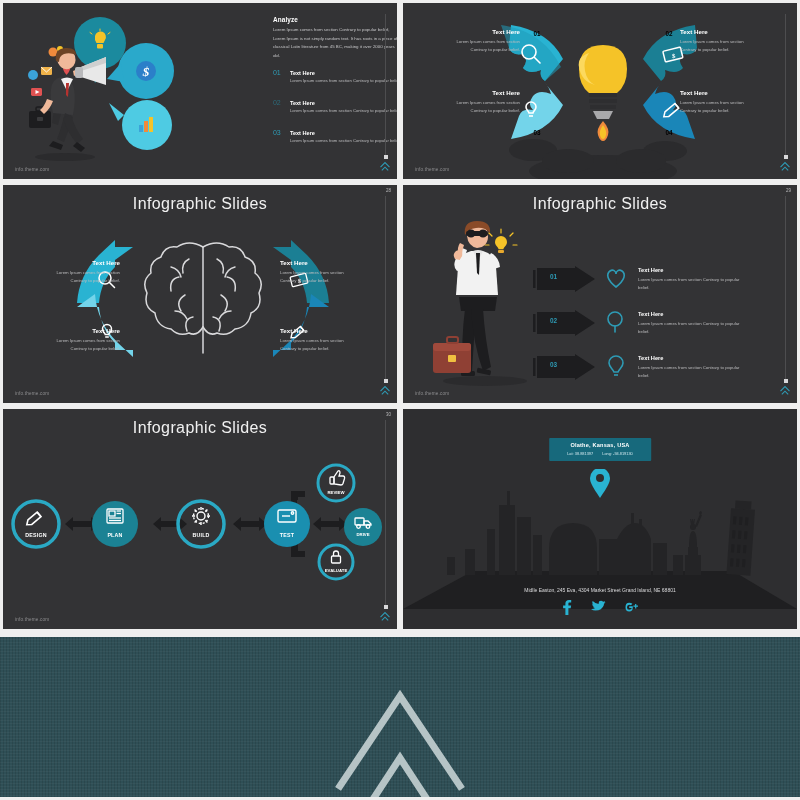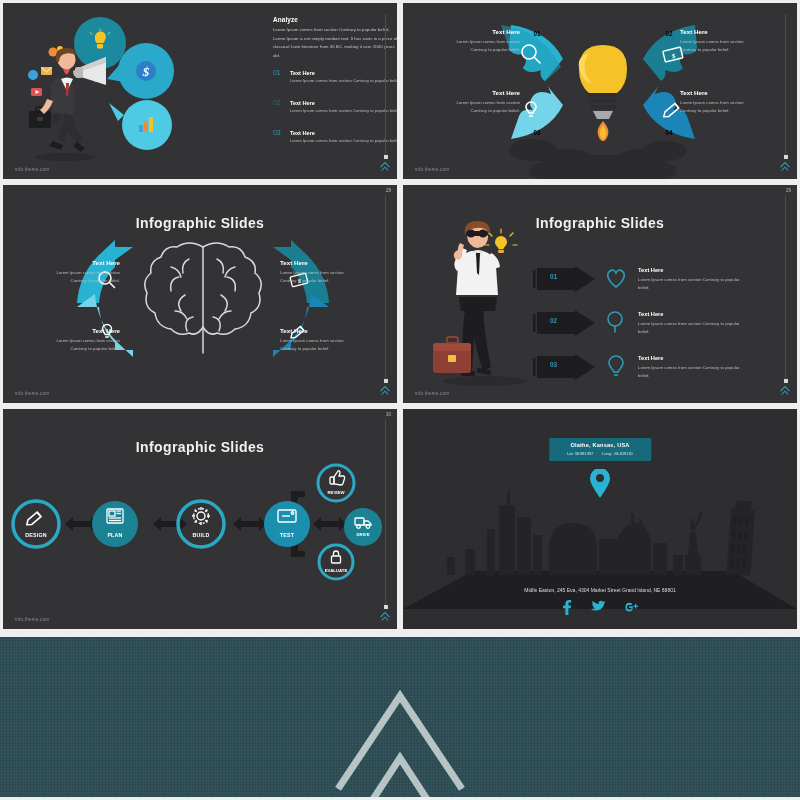--- a/index.html
+++ b/index.html
@@ -38,23 +38,23 @@
   }
   .raildot {
     position: absolute; right: 9.5px; bottom: 20px;
     width: 4px; height: 4px; background: #d8d8da;
   }
   .railchev {
     position: absolute; right: 6px; bottom: 7px;
     width: 12px; height: 12px;
   }
   .title {
-    position: absolute; top: 30px; left: 0; right: 0;
+    position: absolute; top: 10px; left: 0; right: 0;
     text-align: center;
-    font-size: 14px; font-weight: 700; color: #f1f1f1;
+    font-size: 16px; font-weight: 400; color: #f1f1f1;
     letter-spacing: .4px;
   }
 
   
   .s1-head { position: absolute; left: 68.5%; top: 13px; font-size: 6.4px; font-weight: bold; color:#ffffff; letter-spacing:.15px; }
   .s1-body { position: absolute; left: 68.5%; top: 23px; width: 128px; font-size: 4.4px; line-height: 1.95; color: #c5c5c7; }
   .s1-item { position: absolute; left: 68.5%; width: 135px; }
   .s1-num { position: absolute; left: 0; font-size: 7px; font-weight: 300; }
   .s1-th  { position: absolute; left: 17px; top: .5px; font-size: 5.6px; font-weight: bold; color: #fff; }
   .s1-sub { position: absolute; left: 17px; top: 9px; font-size: 4.2px; color: #bdbdbf; }

